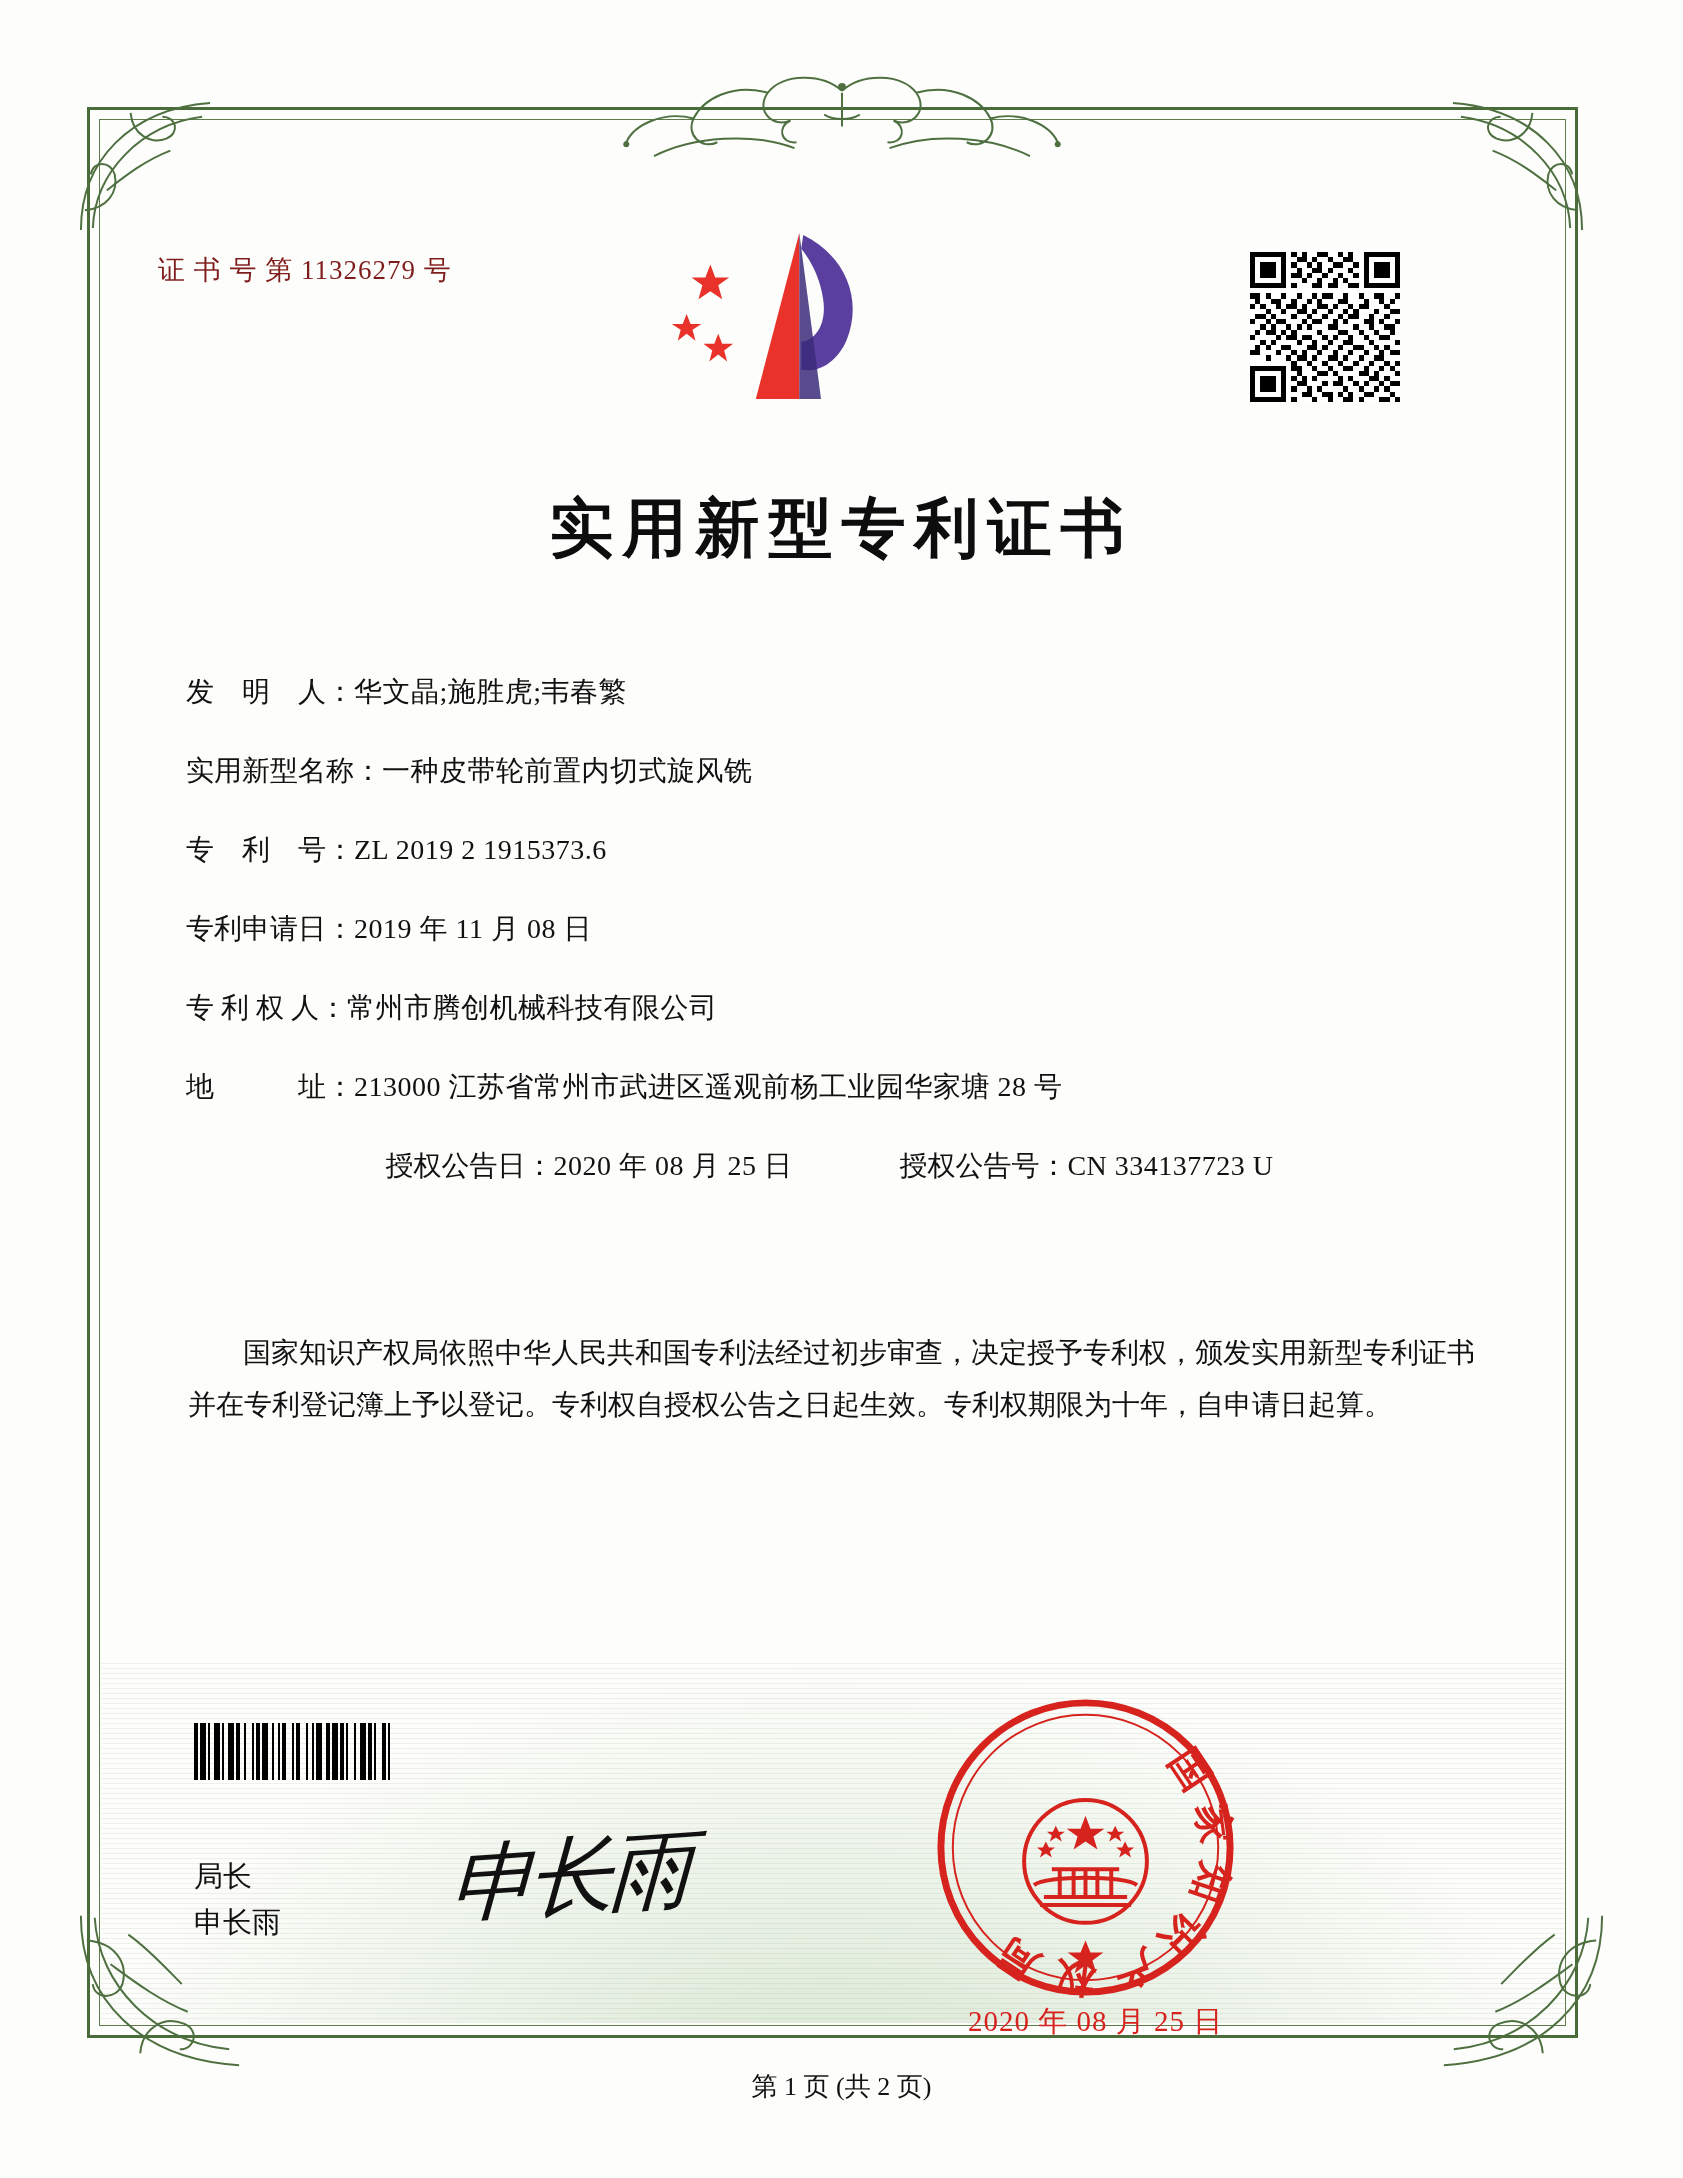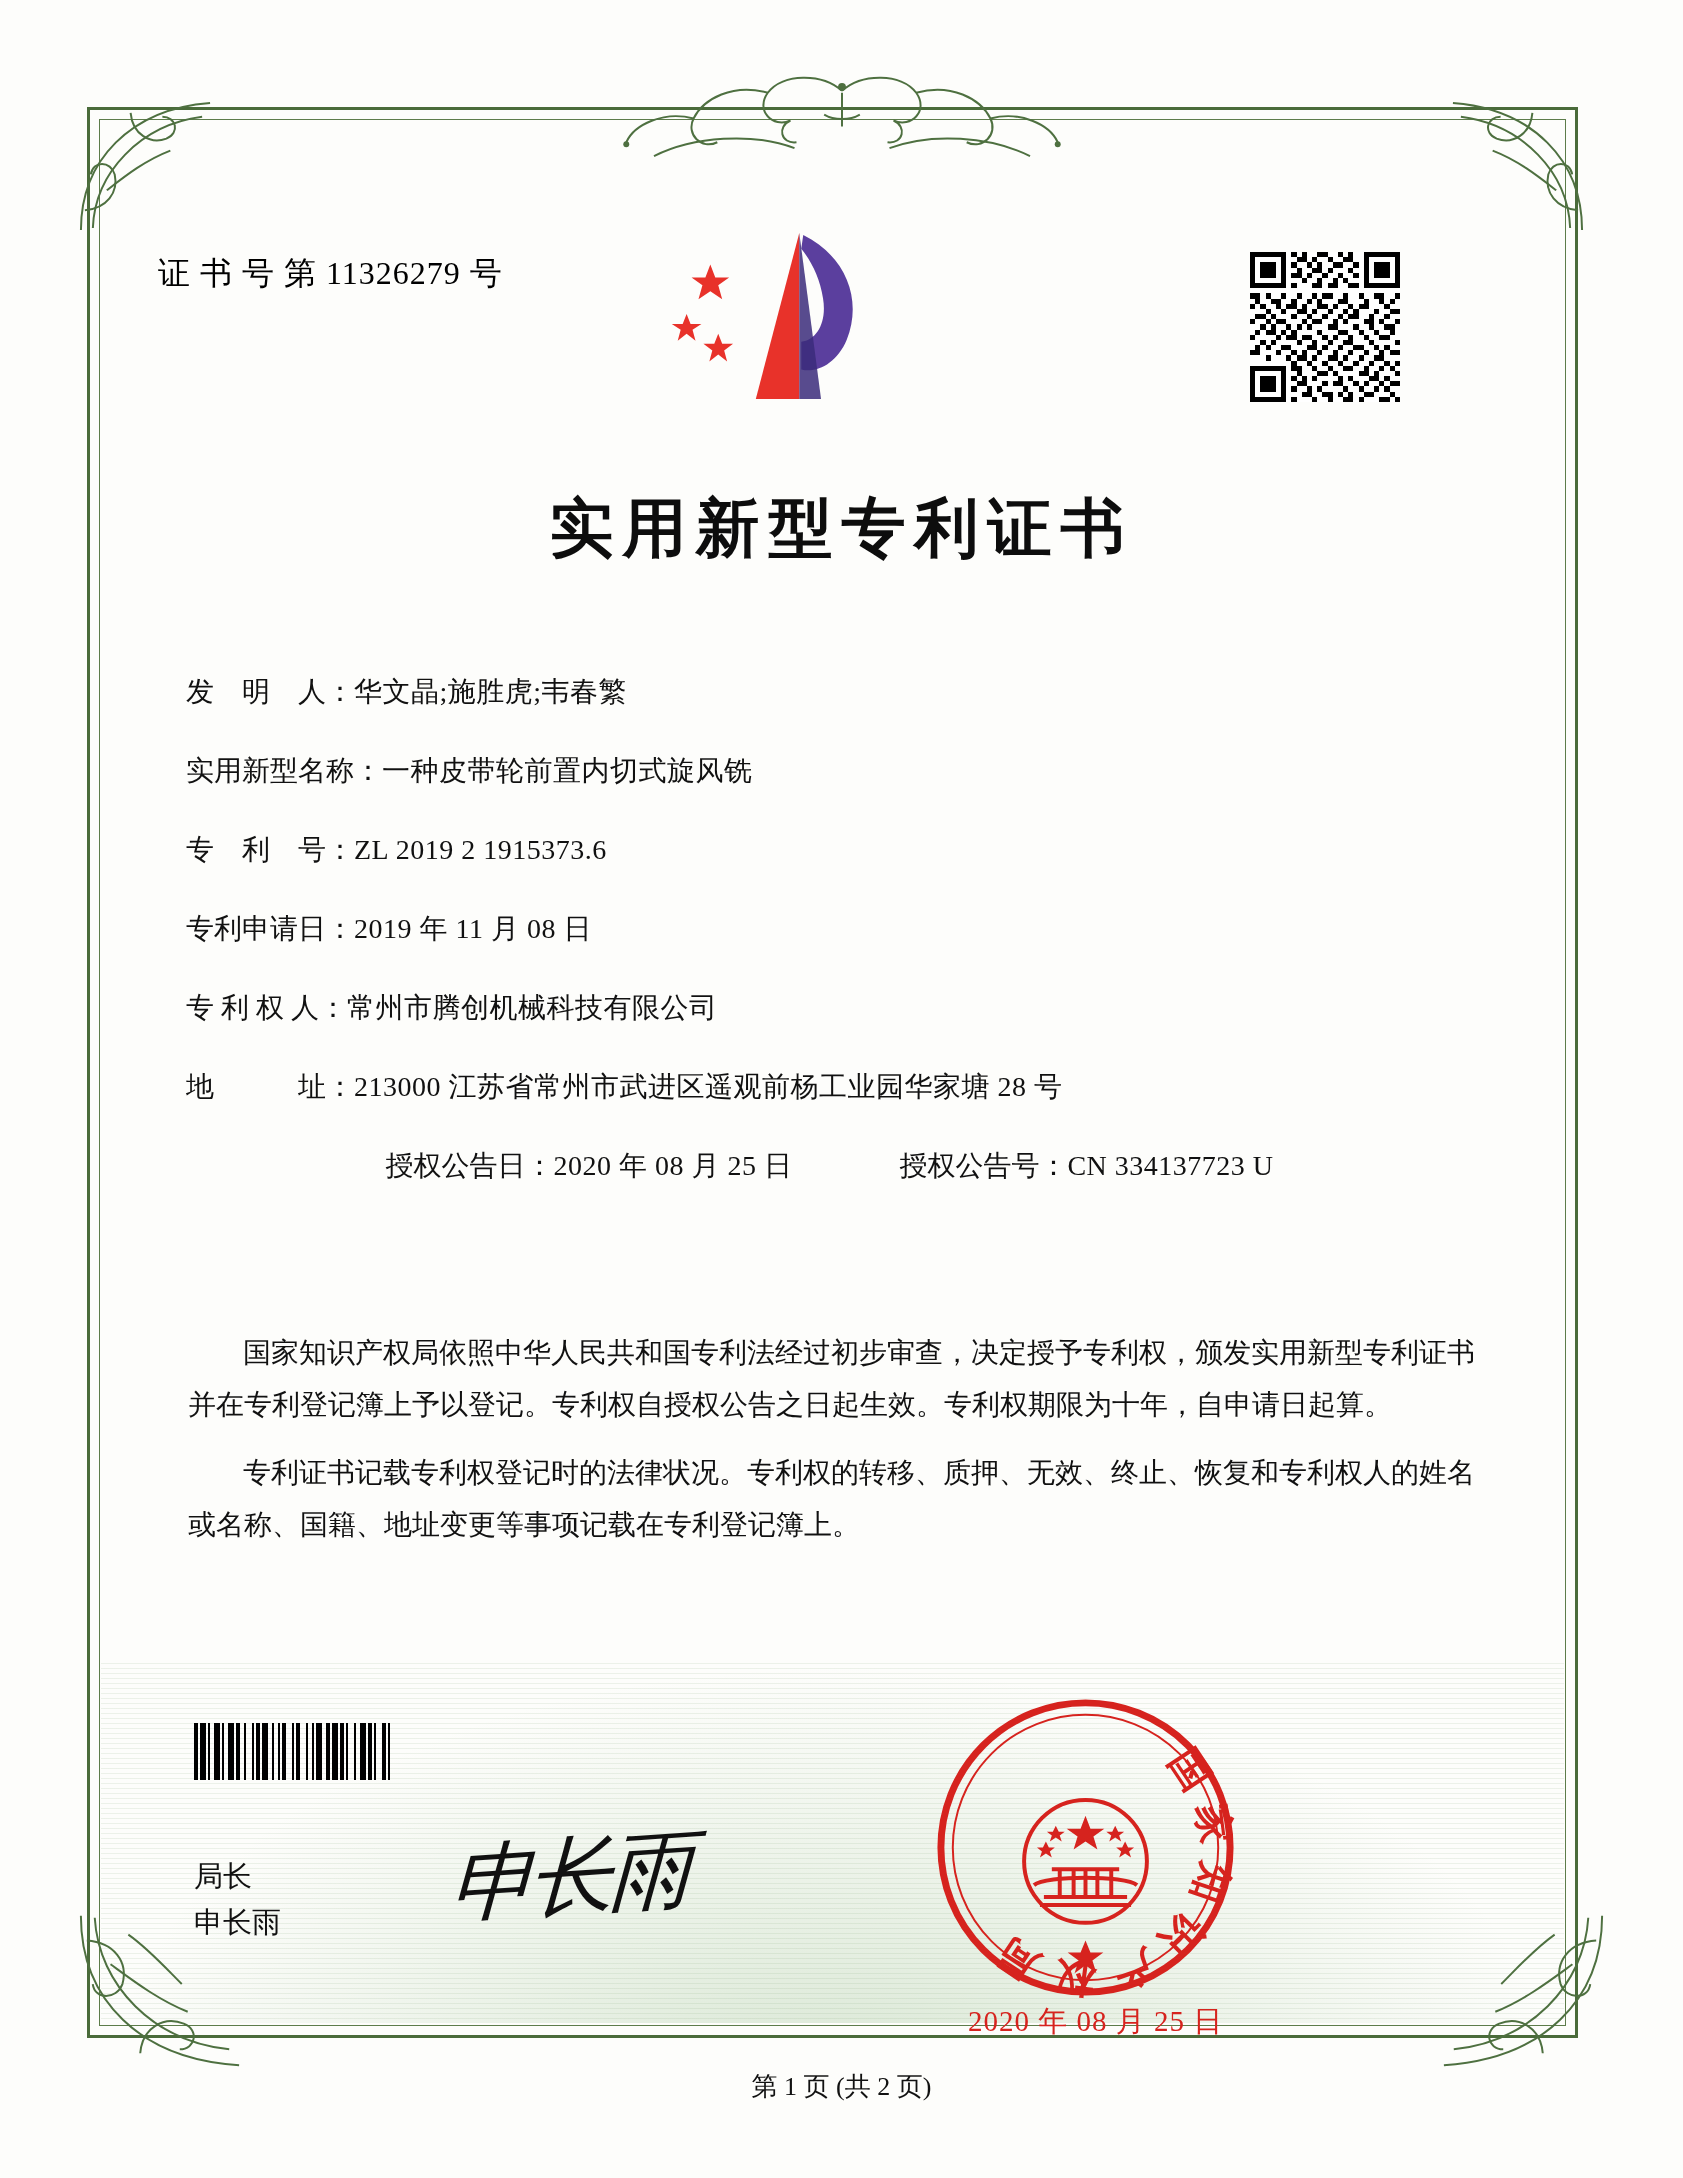--- a/index.html
+++ b/index.html
@@ -64,23 +64,23 @@
   .orn {
     position: absolute;
     pointer-events: none;
   }
 
   
   .cert-no {
     position: absolute;
     left: 158px;
     top: 252px;
-    font-size: 32px;
+    font-size: 27px;
     letter-spacing: 1px;
-    color: #000000;
+    color: #7f1d1d;
     white-space: nowrap;
   }
 
   .logo {
     position: absolute;
     left: 653px;
     top: 223px;
     width: 257px;
     height: 188px;
   }
@@ -559,21 +559,20 @@
       <span class="field-value">2020 年 08 月 25 日</span>
       <span class="second-pair">
         <span class="field-label">授权公告号：</span>
         <span class="field-value">CN 334137723 U</span>
       </span>
     </div>
   </div>
 
   <div class="paragraphs">
     <p>国家知识产权局依照中华人民共和国专利法经过初步审查，决定授予专利权，颁发实用新型专利证书并在专利登记簿上予以登记。专利权自授权公告之日起生效。专利权期限为十年，自申请日起算。</p>
-    <p>专利证书记载专利权登记时的法律状况。专利权的转移、质押、无效、终止、恢复和专利权人的姓名或名称、国籍、地址变更等事项记载在专利登记簿上。</p>
   </div>
 
   <div class="barcode"><span style="width:4px;background:#000;"></span><span style="width:2px;background:transparent;"></span><span style="width:6px;background:#000;"></span><span style="width:2px;background:transparent;"></span><span style="width:2px;background:#000;"></span><span style="width:4px;background:transparent;"></span><span style="width:6px;background:#000;"></span><span style="width:2px;background:transparent;"></span><span style="width:2px;background:#000;"></span><span style="width:4px;background:transparent;"></span><span style="width:6px;background:#000;"></span><span style="width:2px;background:transparent;"></span><span style="width:4px;background:#000;"></span><span style="width:4px;background:transparent;"></span><span style="width:2px;background:#000;"></span><span style="width:6px;background:transparent;"></span><span style="width:2px;background:#000;"></span><span style="width:2px;background:transparent;"></span><span style="width:4px;background:#000;"></span><span style="width:2px;background:transparent;"></span><span style="width:6px;background:#000;"></span><span style="width:4px;background:transparent;"></span><span style="width:2px;background:#000;"></span><span style="width:4px;background:transparent;"></span><span style="width:2px;background:#000;"></span><span style="width:2px;background:transparent;"></span><span style="width:4px;background:#000;"></span><span style="width:6px;background:transparent;"></span><span style="width:2px;background:#000;"></span><span style="width:2px;background:transparent;"></span><span style="width:4px;background:#000;"></span><span style="width:6px;background:transparent;"></span><span style="width:2px;background:#000;"></span><span style="width:4px;background:transparent;"></span><span style="width:2px;background:#000;"></span><span style="width:2px;background:transparent;"></span><span style="width:6px;background:#000;"></span><span style="width:4px;background:transparent;"></span><span style="width:4px;background:#000;"></span><span style="width:2px;background:transparent;"></span><span style="width:6px;background:#000;"></span><span style="width:2px;background:transparent;"></span><span style="width:4px;background:#000;"></span><span style="width:2px;background:transparent;"></span><span style="width:2px;background:#000;"></span><span style="width:6px;background:transparent;"></span><span style="width:2px;background:#000;"></span><span style="width:4px;background:transparent;"></span><span style="width:6px;background:#000;"></span><span style="width:2px;background:transparent;"></span><span style="width:4px;background:#000;"></span><span style="width:2px;background:transparent;"></span><span style="width:2px;background:#000;"></span><span style="width:6px;background:transparent;"></span><span style="width:4px;background:#000;"></span><span style="width:2px;background:transparent;"></span><span style="width:2px;background:#000;"></span><span style="width:4px;background:transparent;"></span></div>
 
   <div class="sig-label">
     <div>局长</div>
     <div>申长雨</div>
   </div>
   <div class="sig-hand">申长雨</div>
 

